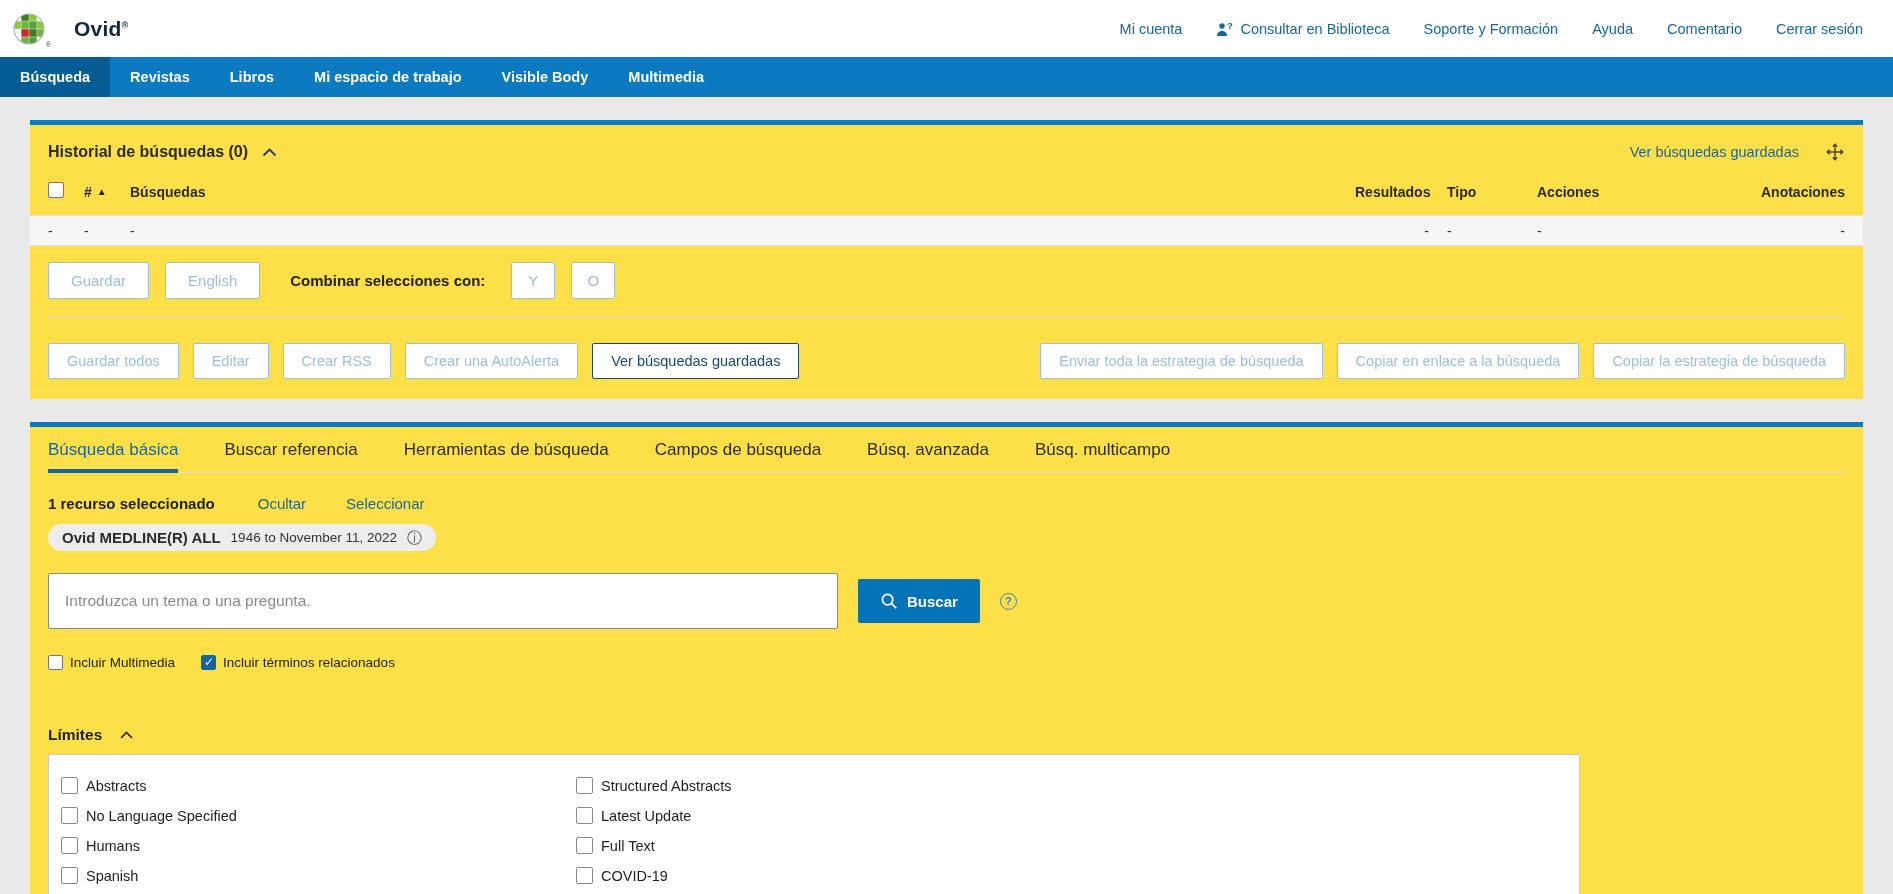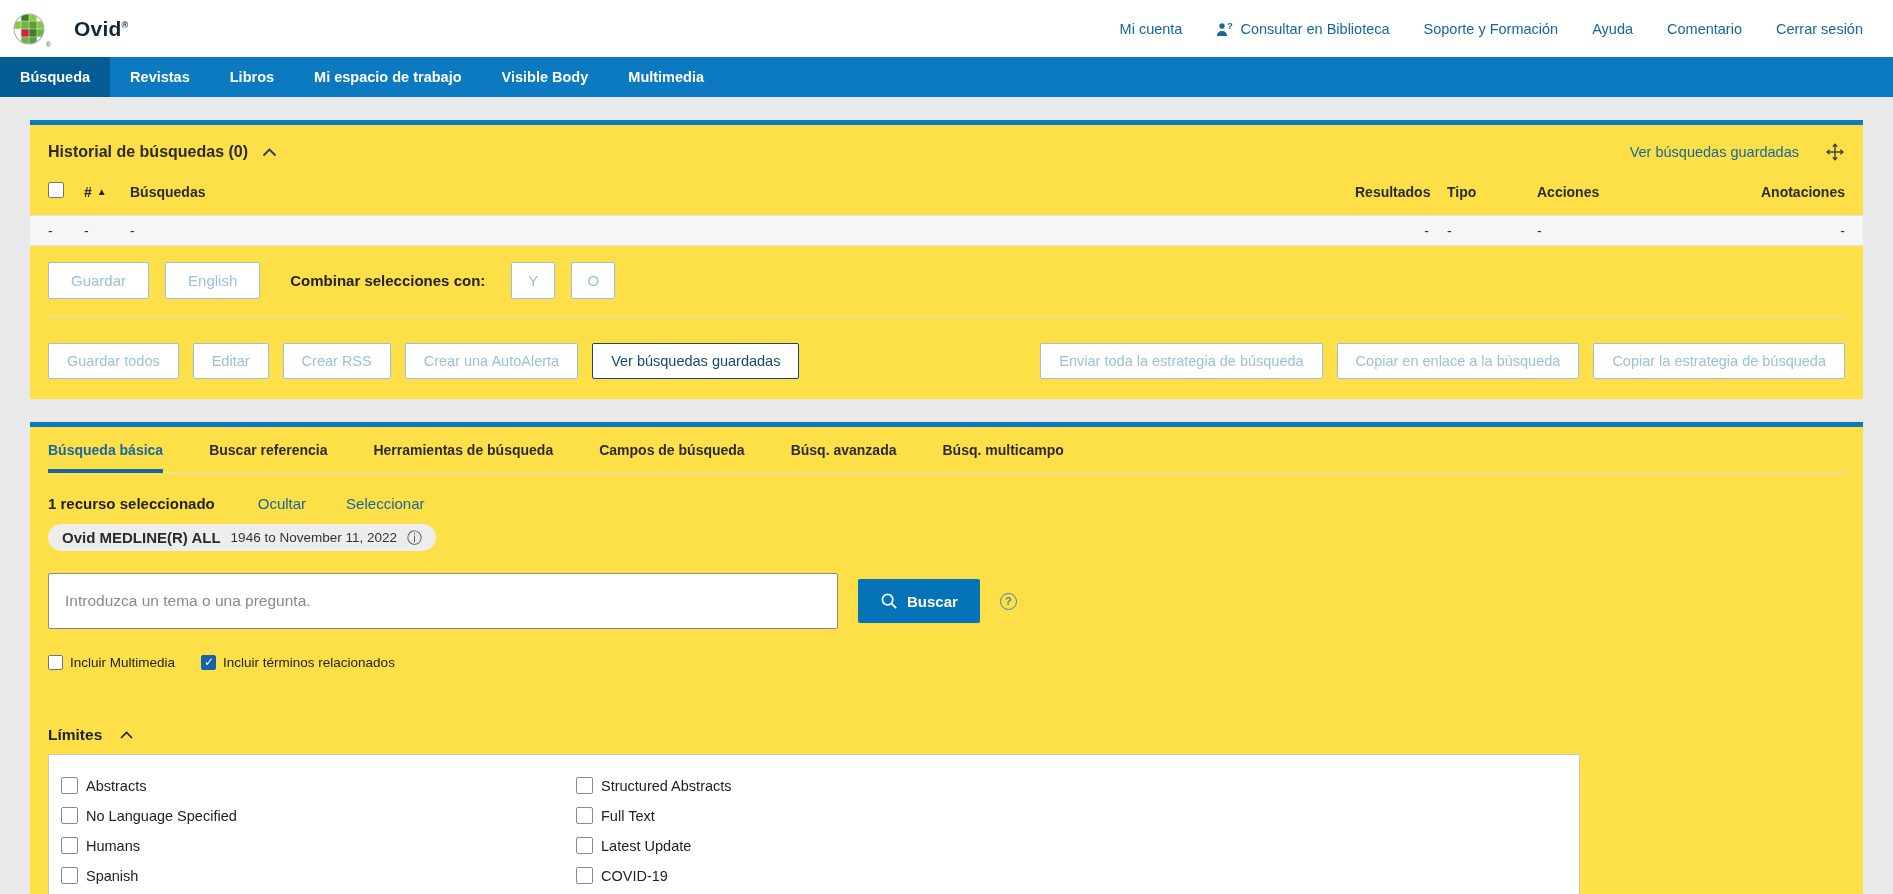--- a/index.html
+++ b/index.html
@@ -59,21 +59,21 @@
   .actions-row1 { display:flex; align-items:center; gap:16px; margin-top:16px; }
   .combine-label { font-size:15px; font-weight:bold; color:#222; margin:0 10px 0 14px; }
   .divider { border-top:1px solid #ddd; margin-top:17px; }
   .actions-row2 { display:flex; align-items:center; gap:14px; margin-top:26px; font-size:14.5px; }
   .actions-row2 .btn { font-size:14.5px; padding:9px 18px; }
   .row2-spacer { flex:1; }
 
   
   .search-panel { padding:0 18px 30px; min-height:600px; }
   .tabs { display:flex; gap:46px; margin:0; border-bottom:1px solid #ddd; height:46px; align-items:center; }
-  .tab { position:relative; height:100%; display:flex; align-items:center; font-size:14px; font-weight:bold; color:#2b2b2b; cursor:pointer; }
+  .tab { position:relative; height:100%; display:flex; align-items:center; font-size:17px; font-weight:normal; color:#2b2b2b; cursor:pointer; }
   .tab.active { color:#1766a6; }
   .tab.active::after { content:""; position:absolute; left:0; right:0; bottom:-1px; height:4px; background:#1766a6; }
 
   .resource-row { margin-top:22px; display:flex; align-items:center; }
   .resource-count { font-size:15px; font-weight:bold; color:#222; }
   .resource-row .link { font-size:15px; }
   .resource-row .link.first { margin-left:43px; }
   .resource-row .link.second { margin-left:40px; }
 
   .chip { margin-top:12px; display:inline-flex; align-items:center; gap:10px; background:#ededed; border-radius:14px; padding:5px 14px; }
@@ -303,27 +303,27 @@
             <span>Spanish</span>
           </label>
       </div>
       <div class="limits-col c2">
         <label class="limit-item">
             <span class="checkbox lg"></span>
             <span>Structured Abstracts</span>
           </label>
         <label class="limit-item">
             <span class="checkbox lg"></span>
+            <span>Latest Update</span>
+          </label>
+        <label class="limit-item">
+            <span class="checkbox lg"></span>
             <span>Full Text</span>
           </label>
         <label class="limit-item">
             <span class="checkbox lg"></span>
-            <span>Latest Update</span>
-          </label>
-        <label class="limit-item">
-            <span class="checkbox lg"></span>
             <span>COVID-19</span>
           </label>
       </div>
     </div>
   </div>
 
 </div>
 
 </body></html>

